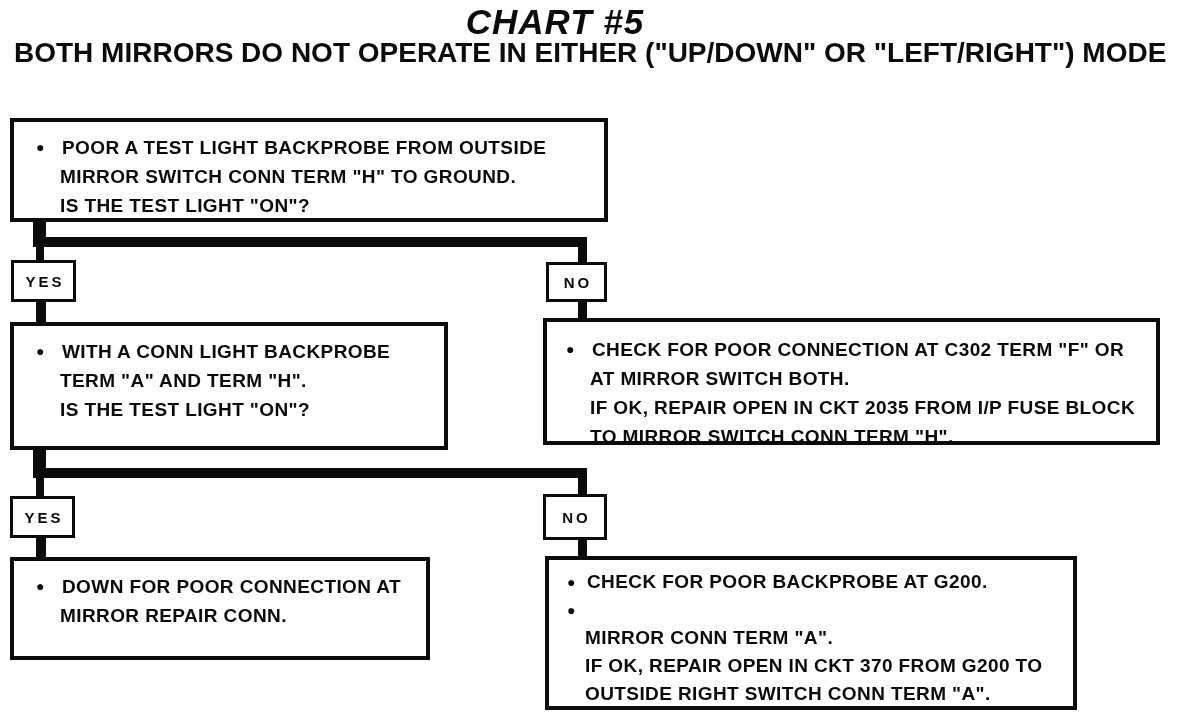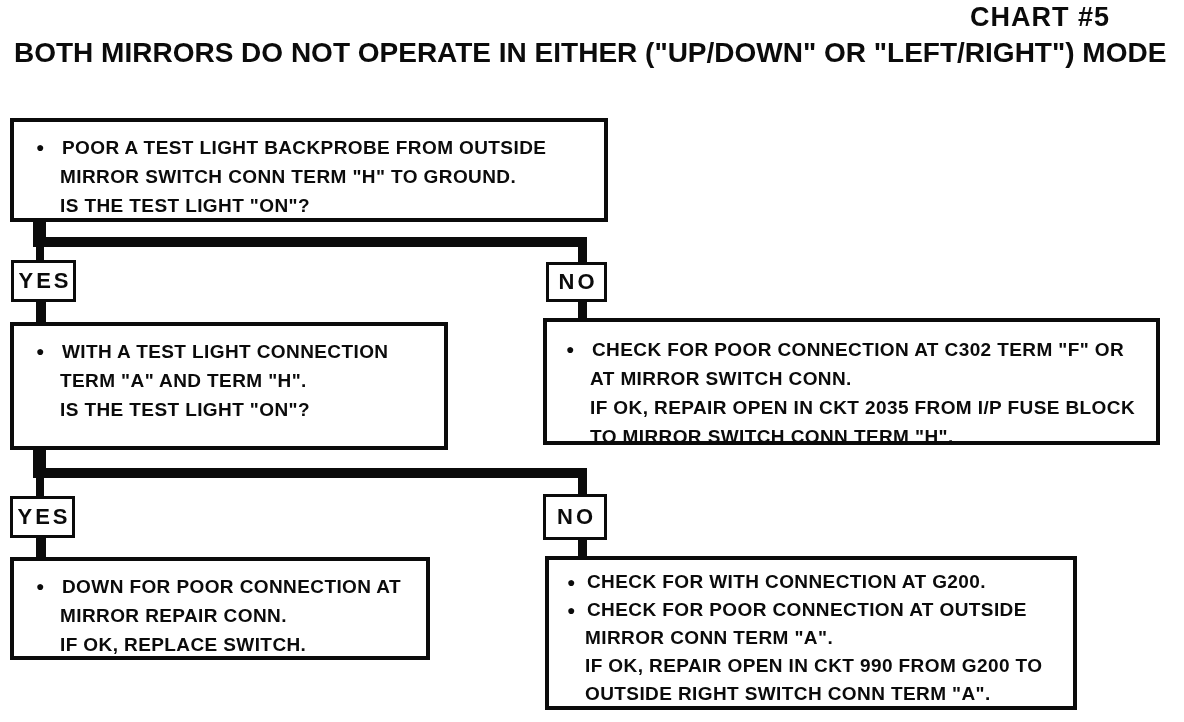--- a/index.html
+++ b/index.html
@@ -2,22 +2,22 @@
 <html><head>
 <meta charset="utf-8">
 <style>
   html,body { margin:0; padding:0; background:#ffffff; }
   .page {
     position:relative; width:1184px; height:722px; background:#ffffff;
     font-family:"Liberation Sans", sans-serif; font-weight:700; color:#0b0b0b;
     overflow:hidden;
   }
   .title {
-    position:absolute; top:2px; left:0; width:1110px; text-align:right;
-    font-size:27px; letter-spacing:1px;
+    position:absolute; top:2px; left:0; width:1110px; text-align:center;
+    font-size:35px; letter-spacing:1px;font-style:italic;
   }
   .subtitle {
     position:absolute; top:37px; left:14px; font-size:28px; letter-spacing:0px;
     white-space:nowrap;
   }
   .box {
     position:absolute; border:4px solid #0b0b0b; background:#ffffff;
     box-sizing:border-box; padding-top:11px;
   }
   .line { display:flex; line-height:29px; font-size:19px; letter-spacing:0.4px; white-space:nowrap; }
@@ -29,21 +29,21 @@
   .box-c { left:543px; top:318px; width:617px; height:127px; padding-left:17px; padding-top:13px; }
   .box-d { left:10px;  top:557px; width:420px; height:103px; padding-left:20px; }
   .box-e { left:545px; top:556px; width:532px; height:154px; padding-left:16px; padding-top:8px; }
   .box-e .line { line-height:28px; }
   .box-e .bullet { flex-basis:20px; line-height:28px; }
   .box-e .cont { padding-left:20px; }
 
   .tag {
     position:absolute; border:3px solid #0b0b0b; background:#ffffff;
     box-sizing:border-box; display:flex; align-items:center; justify-content:center;
-    font-size:22px; letter-spacing:3px; padding-left:3px;
+    font-size:15px; letter-spacing:3px; padding-left:3px;
   }
   .yes1 { left:11px;  top:260px; width:65px; height:42px; }
   .no1  { left:546px; top:262px; width:61px; height:40px; }
   .yes2 { left:10px;  top:496px; width:65px; height:42px; }
   .no2  { left:543px; top:494px; width:64px; height:46px; }
 
   .conn { position:absolute; background:#0b0b0b; }
   .c1-stub     { left:33px;  top:220px; width:13px;  height:22px; }
   .c1-bar      { left:33px;  top:237px; width:554px; height:10px; }
   .c1-yesdrop  { left:36px;  top:246px; width:8px;   height:16px; }
@@ -91,75 +91,71 @@
       <span class="txt">IS THE TEST LIGHT "ON"?</span>
     </div>
   </div>
 
   <div class="tag yes1">YES</div>
   <div class="tag no1">NO</div>
 
   <div class="box box-b">
     <div class="line">
       <span class="bullet">●</span>
-      <span class="txt">WITH A TEST LIGHT CONNECTION</span>
+      <span class="txt">WITH A CONN LIGHT BACKPROBE</span>
     </div>
     <div class="line cont">
       <span class="txt">TERM "A" AND TERM "H".</span>
     </div>
     <div class="line cont">
       <span class="txt">IS THE TEST LIGHT "ON"?</span>
     </div>
   </div>
 
   <div class="box box-c">
     <div class="line">
       <span class="bullet">●</span>
       <span class="txt">CHECK FOR POOR CONNECTION AT C302 TERM "F" OR</span>
     </div>
     <div class="line cont">
-      <span class="txt">AT MIRROR SWITCH CONN.</span>
+      <span class="txt">AT MIRROR SWITCH BOTH.</span>
     </div>
     <div class="line cont">
       <span class="txt">IF OK, REPAIR OPEN IN CKT 2035 FROM I/P FUSE BLOCK</span>
     </div>
     <div class="line cont">
       <span class="txt">TO MIRROR SWITCH CONN TERM "H".</span>
     </div>
   </div>
 
   <div class="tag yes2">YES</div>
   <div class="tag no2">NO</div>
 
   <div class="box box-d">
     <div class="line">
       <span class="bullet">●</span>
       <span class="txt">DOWN FOR POOR CONNECTION AT</span>
     </div>
     <div class="line cont">
       <span class="txt">MIRROR REPAIR CONN.</span>
     </div>
-    <div class="line cont">
-      <span class="txt">IF OK, REPLACE SWITCH.</span>
-    </div>
   </div>
 
   <div class="box box-e">
     <div class="line">
       <span class="bullet">●</span>
-      <span class="txt">CHECK FOR WITH CONNECTION AT G200.</span>
+      <span class="txt">CHECK FOR POOR BACKPROBE AT G200.</span>
     </div>
     <div class="line">
       <span class="bullet">●</span>
-      <span class="txt">CHECK FOR POOR CONNECTION AT OUTSIDE</span>
     </div>
     <div class="line cont">
       <span class="txt">MIRROR CONN TERM "A".</span>
     </div>
     <div class="line cont">
-      <span class="txt">IF OK, REPAIR OPEN IN CKT 990 FROM G200 TO</span>
+      <span class="txt">IF OK, REPAIR OPEN IN CKT 370 FROM G200 TO</span>
     </div>
     <div class="line cont">
       <span class="txt">OUTSIDE RIGHT SWITCH CONN TERM "A".</span>
     </div>
   </div>
 
 </div>
 
 </body></html>

